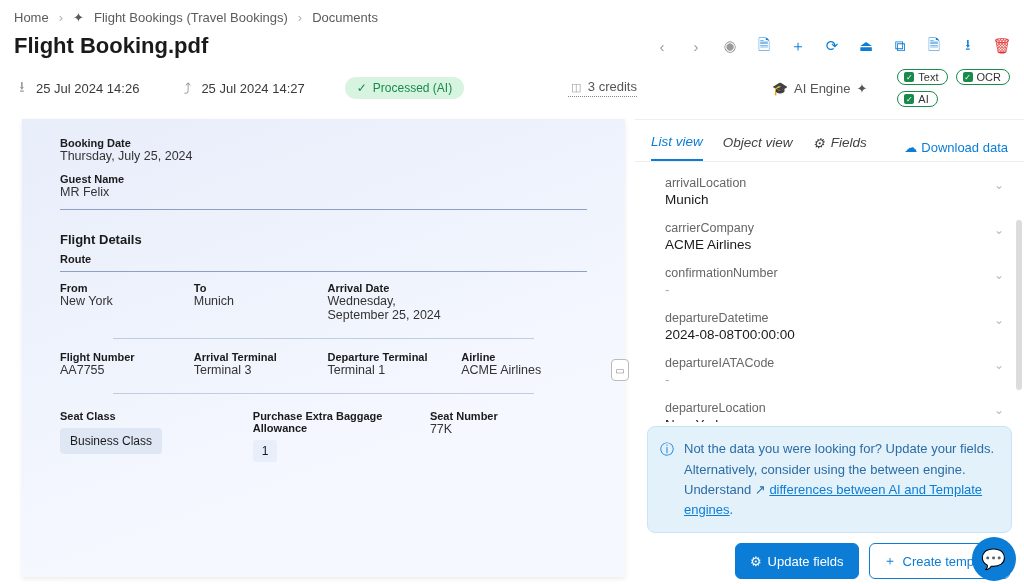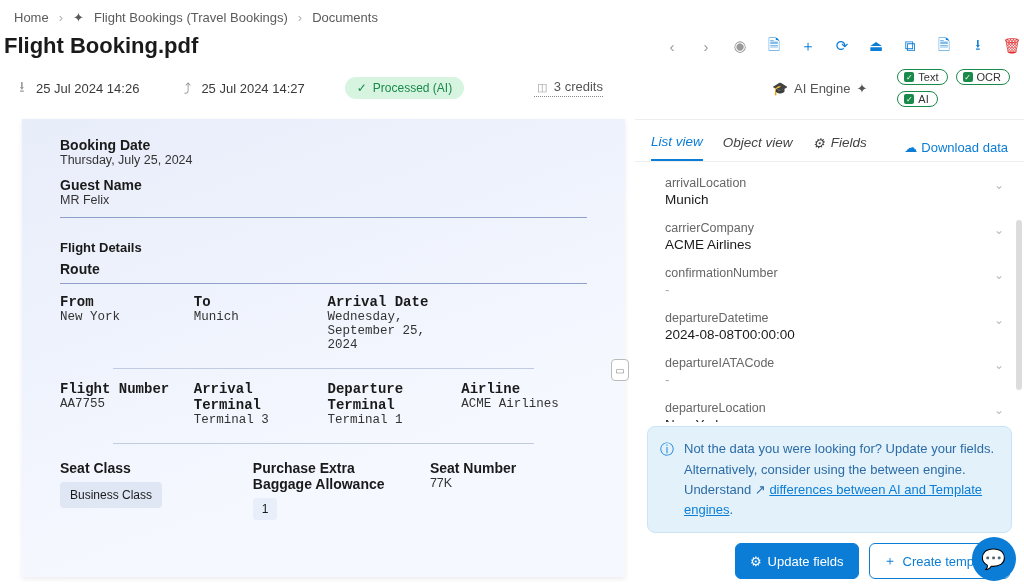--- a/index.html
+++ b/index.html
@@ -2,48 +2,48 @@
 <html><head>
 <meta charset="utf-8">
 <style>
 * { margin: 0; padding: 0; box-sizing: border-box; }
 body { font-family: -apple-system, BlinkMacSystemFont, "Segoe UI", sans-serif; font-size: 14px; color: #1a1a1a; background: #fff; width: 1024px; height: 584px; overflow: hidden; }
 
 .breadcrumb { display: flex; align-items: flex-end; gap: 10px; padding: 10px 14px 4px; font-size: 13px; color: #5b5b5b; }
 .breadcrumb .sep { color: #b0b0b0; }
 .sparkle { display:inline-block; font-size:13px; }
 
-.title-row { display: flex; align-items: center; justify-content: space-between; padding: 4px 4px 6px; }
+.title-row { display: flex; align-items: center; justify-content: space-between; padding: 4px 14px 6px; }
 h1.title { font-size: 22px; font-weight: 700; }
 .title-actions { display: flex; align-items: center; gap: 18px; }
 .ico { width: 16px; height: 16px; display:inline-flex; align-items:center; justify-content:center; font-size:15px; }
 .ico-blue { color:#0b7dd6; }
 .ico-gray { color:#9a9a9a; }
 .ico-red { color:#e03030; }
 
 .meta-row { display: flex; align-items: center; padding: 4px 14px 12px; font-size: 13px; color:#3a3a3a; }
 .meta-block { display:flex; align-items:center; gap:6px; }
 .meta-row .spacer { width: 40px; }
 .badge-processed { background:#d6f4e0; color:#1a8a4a; border-radius:14px; padding:4px 12px; font-size:12px; display:inline-flex; align-items:center; gap:6px; }
-.credits { border-bottom:1px dotted #888; color:#555; margin-left: 70px; }
+.credits { border-bottom:1px dotted #888; color:#555; margin-left: 104px; }
 .ai-engine { margin-left:auto; display:flex; align-items:center; gap:6px; color:#555; }
 .check-chips { display:flex; flex-direction:column; gap:6px; margin-left:30px; }
 .chip-row { display:flex; gap:8px; }
 .chip { border:1px solid #1a8a4a; border-radius:10px; padding:1px 8px 1px 6px; font-size:11px; color:#333; display:inline-flex; align-items:center; gap:4px; }
 .chip .dot { width:10px; height:10px; display:inline-flex; align-items:center; justify-content:center; background:#1a8a4a; color:#fff; border-radius:2px; font-size:8px; }
 
 .body-row { display:flex; height: 470px; }
 .doc-pane { width: 635px; padding: 0 10px 12px 22px; }
 .doc-card { width: 100%; height: 100%; background: linear-gradient(160deg,#e8edfa 0%,#f5f8ff 70%); box-shadow: 0 2px 5px rgba(0,0,0,.08); padding: 14px 38px 20px; overflow:hidden; }
-.doc-card .label { font-weight:700; font-size:14px; color:#1a1a1a; margin-top:4px; }
+.doc-card .label { font-weight:700; font-size:11px; color:#1a1a1a; margin-top:4px; }
 .doc-card .val { font-size:12.5px; color:#333; margin-bottom:10px; }
 .doc-card h2 { font-size:13px; font-weight:800; margin:22px 0 6px; }
 .rule { border:none; border-top:1px solid #8fa0c8; margin:6px 0 10px; }
 .rule-light { border:none; border-top:1px solid #c0cce0; margin:16px 0 12px; width:80%; margin-left:auto; margin-right:auto; }
-.grid4 { display:grid; grid-template-columns: 1fr 1fr 1fr 1fr; gap:10px 8px;font-family:Liberation Mono, monospace; }
+.grid4 { display:grid; grid-template-columns: 1fr 1fr 1fr 1fr; gap:10px 8px; }
 .grid3 { display:grid; grid-template-columns: 1.1fr 1fr 1fr; gap:10px 20px; margin-top:16px; }
 .grid4 .cell, .grid3 .cell { font-size:12.5px; }
 .grid4 .cell .label, .grid3 .cell .label { margin-top:0; }
 .grid4 .cell .val, .grid3 .cell .val { margin-bottom:0; }
 .biz-pill { background:#dfe7f5; padding:6px 10px; border-radius:4px; display:inline-block; font-size:12px; }
 .num-box { background:#e9eefb; padding:4px 9px; border-radius:3px; display:inline-block; font-size:12px; }
 
 .right-pane { flex:1; border-top:1px solid #eee; padding-top:8px; position:relative; display:flex; flex-direction:column; }
 .view-tabs { display:flex; align-items:center; gap:20px; padding: 6px 16px 0; font-size:13.5px; border-bottom:1px solid #eee; }
 .view-tabs .tab { padding-bottom:10px; cursor:pointer; color:#444;font-style:italic; }

